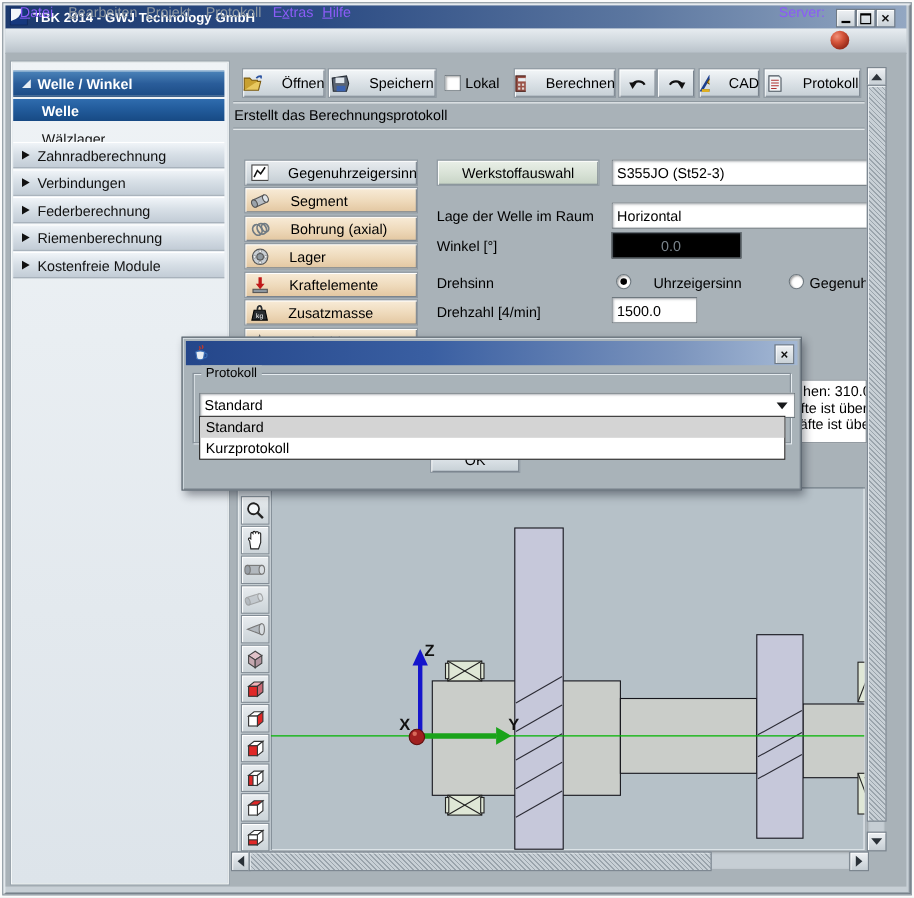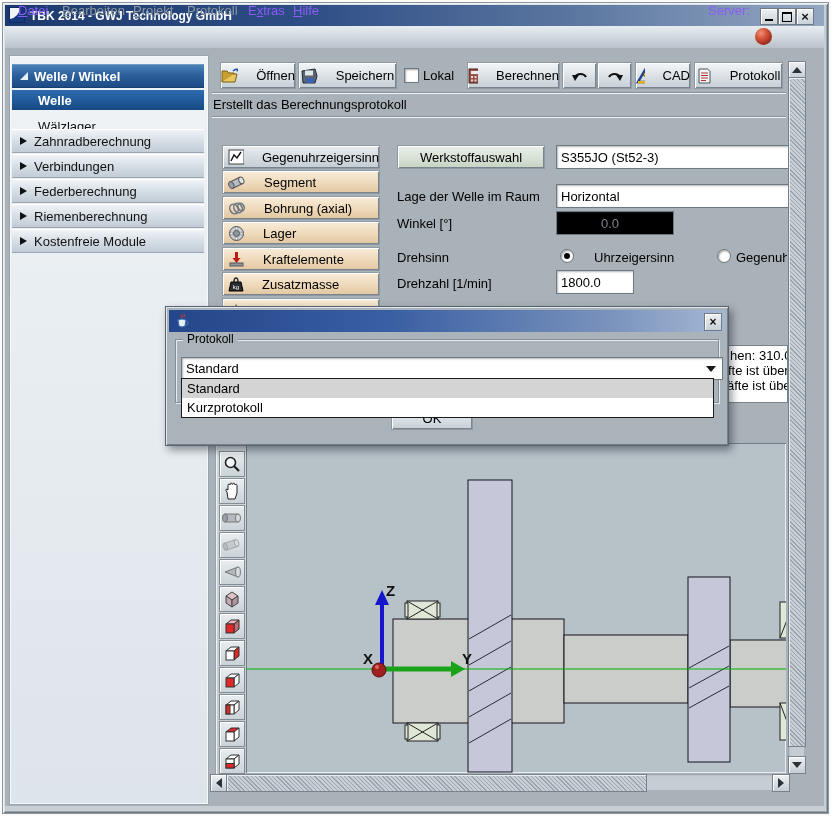--- a/index.html
+++ b/index.html
@@ -301,23 +301,23 @@
     </div>
 
   <div class="t" style="left:397px;top:250px;">Drehsinn</div>
   <span class="radio" style="left:560px;top:249px;">
       <span class="dot"></span>
     </span>
   <span class="t" style="left:579px;top:250px;margin-left:15px;">Uhrzeigersinn</span>
   <span class="radio" style="left:717px;top:249px;"></span>
   <span class="t" style="left:736px;top:250px;width:51px;overflow:hidden;">Gegenuhrzeigersinn</span>
 
-  <div class="t" style="left:397px;top:276px;">Drehzahl [1/min]</div>
+  <div class="t" style="left:397px;top:276px;">Drehzahl [4/min]</div>
   <div class="sunken" style="left:556px;top:270px;width:68px;height:22px;">
-      <span>1800.0</span>
+      <span>1500.0</span>
     </div>
 
   <div class="abs" style="left:540px;top:345px;width:246px;height:56px;background:#fff;border:1px solid #79838b;overflow:hidden;z-index:5;">
     <span class="t" style="left:189px;top:2px;">hen: 310.0</span>
     <span class="t" style="left:187px;top:17px;">fte ist überb</span>
     <span class="t" style="left:186px;top:32px;">äfte ist über</span>
   </div>
 
   <div class="abs palette" style="left:215px;top:443px;width:31px;height:330px;">
     <div class="pbtn" style="top:7px;">

